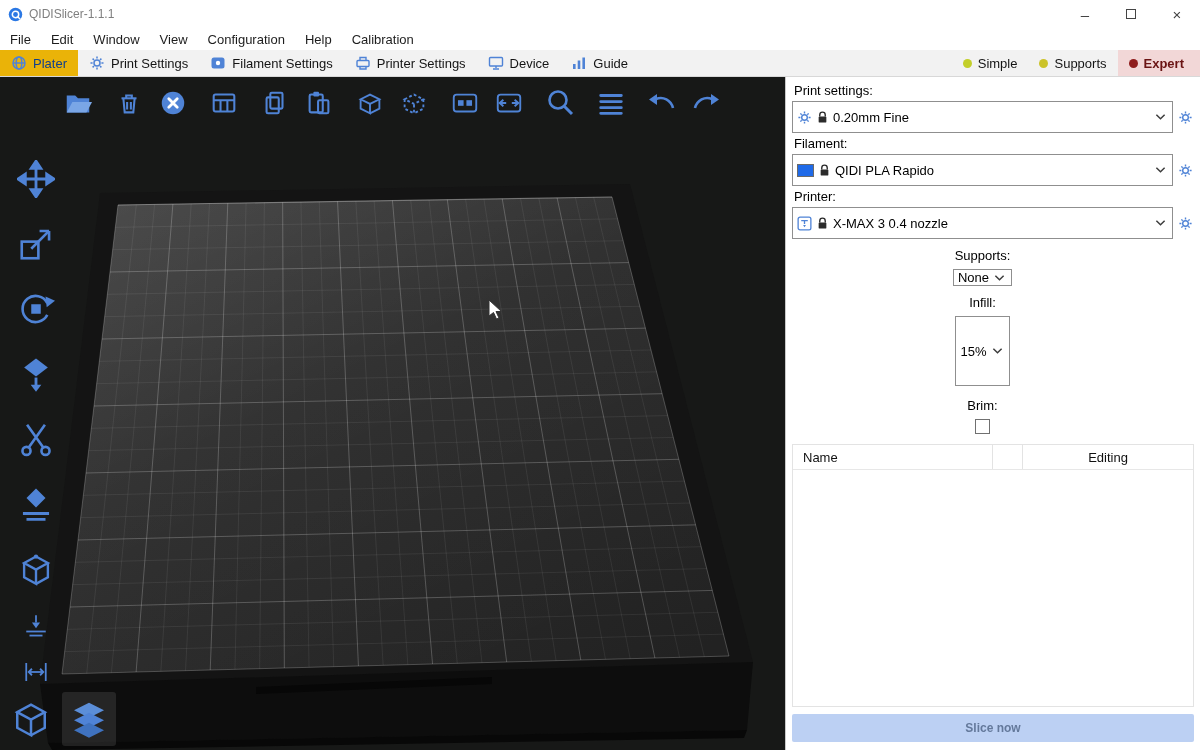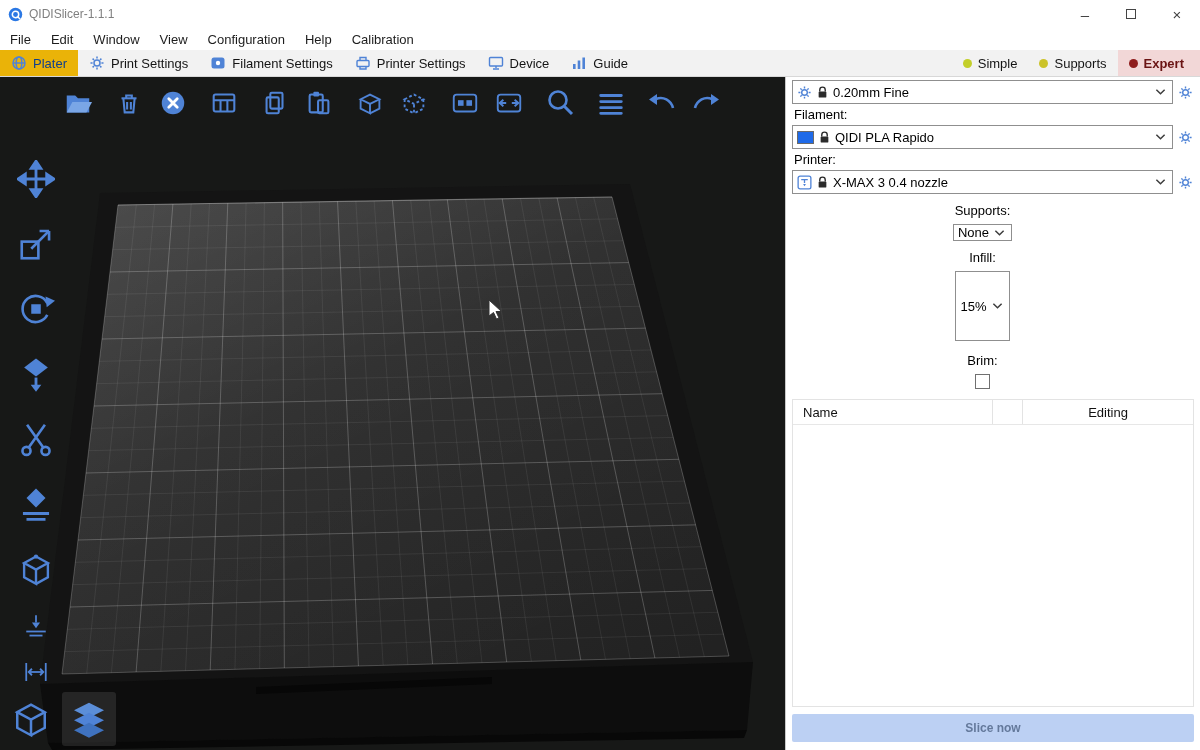--- a/index.html
+++ b/index.html
@@ -49,21 +49,21 @@
   .lt-btn.small { width:30px; height:30px; }
 
   .view-buttons { position:absolute; left:4px; bottom:4px; display:flex; gap:4px; }
   .vb { width:54px; height:54px; display:flex; align-items:center; justify-content:center; border-radius:3px; }
   .vb.active { background:rgba(255,255,255,0.10); }
 
   
   .sidebar { flex:1; min-width:0; background:#fff; border-left:1px solid #c9c9c9; display:flex; flex-direction:column; padding:3px 6px 8px 6px; }
   .sb-label { font-size:13px; color:#000; margin:3px 0 3px 2px; }
   .combo-row { display:flex; align-items:center; gap:4px; }
-  .combo { flex:1; height:24px; border:1px solid #8f8f8f; background:#fff; display:flex; align-items:center; padding:0 6px 0 4px; gap:5px; font-size:13px; color:#000; min-width:0; }
+  .combo { flex:1; height:32px; border:1px solid #8f8f8f; background:#fff; display:flex; align-items:center; padding:0 6px 0 4px; gap:5px; font-size:13px; color:#000; min-width:0; }
   .combo .combo-text { white-space:nowrap; overflow:hidden; text-overflow:ellipsis; }
   .combo .chev { margin-left:auto; flex:0 0 auto; display:flex; }
   .gear-btn { width:17px; height:24px; display:flex; align-items:center; justify-content:center; flex:0 0 auto; }
   .swatch { width:17px; height:13px; background:#1f6ae8; border:1px solid #6a6a6a; flex:0 0 auto; }
   .inline-row { display:flex; align-items:center; margin-top:9px; padding-right:21px; gap:6px;flex-direction:column; }
   .inline-row .grow { flex:1; }
   .combo.fixed { flex:0 0 70px; }
   .spacer28 { width:26px; }
   .checkbox { width:15px; height:15px; border:1px solid #707070; background:#fff; flex:0 0 auto; }
 
@@ -506,20 +506,21 @@
         </div>
       </div>
 
       <svg width="16" height="22" viewBox="0 0 16 22" style="position:absolute;left:488px;top:222px;">
         <path d="M1 1 L1 17 L5.5 13.5 L8.5 20 L11 19 L8 12.5 L13.5 12.5 Z" fill="#ffffff" stroke="#333" stroke-width="1"></path>
       </svg>
     </div>
 
     <div class="sidebar">
 
+      <div class="sb-label">Print settings:</div>
       <div class="combo-row">
         <div class="combo">
           <span style="display:flex;">
               <svg viewBox="0 0 16 16" width="15" height="15">
                 <g stroke="#4f83d6" stroke-width="1.5" fill="none">
                   <circle cx="8" cy="8" r="3"></circle>
                   <path d="M8 1.5 V3.6 M8 12.4 V14.5 M1.5 8 H3.6 M12.4 8 H14.5 M3.6 3.6 L5 5 M11 11 l1.4 1.4 M12.4 3.6 L11 5 M5 11 l-1.4 1.4"></path>
                 </g>
               </svg>
             </span>

